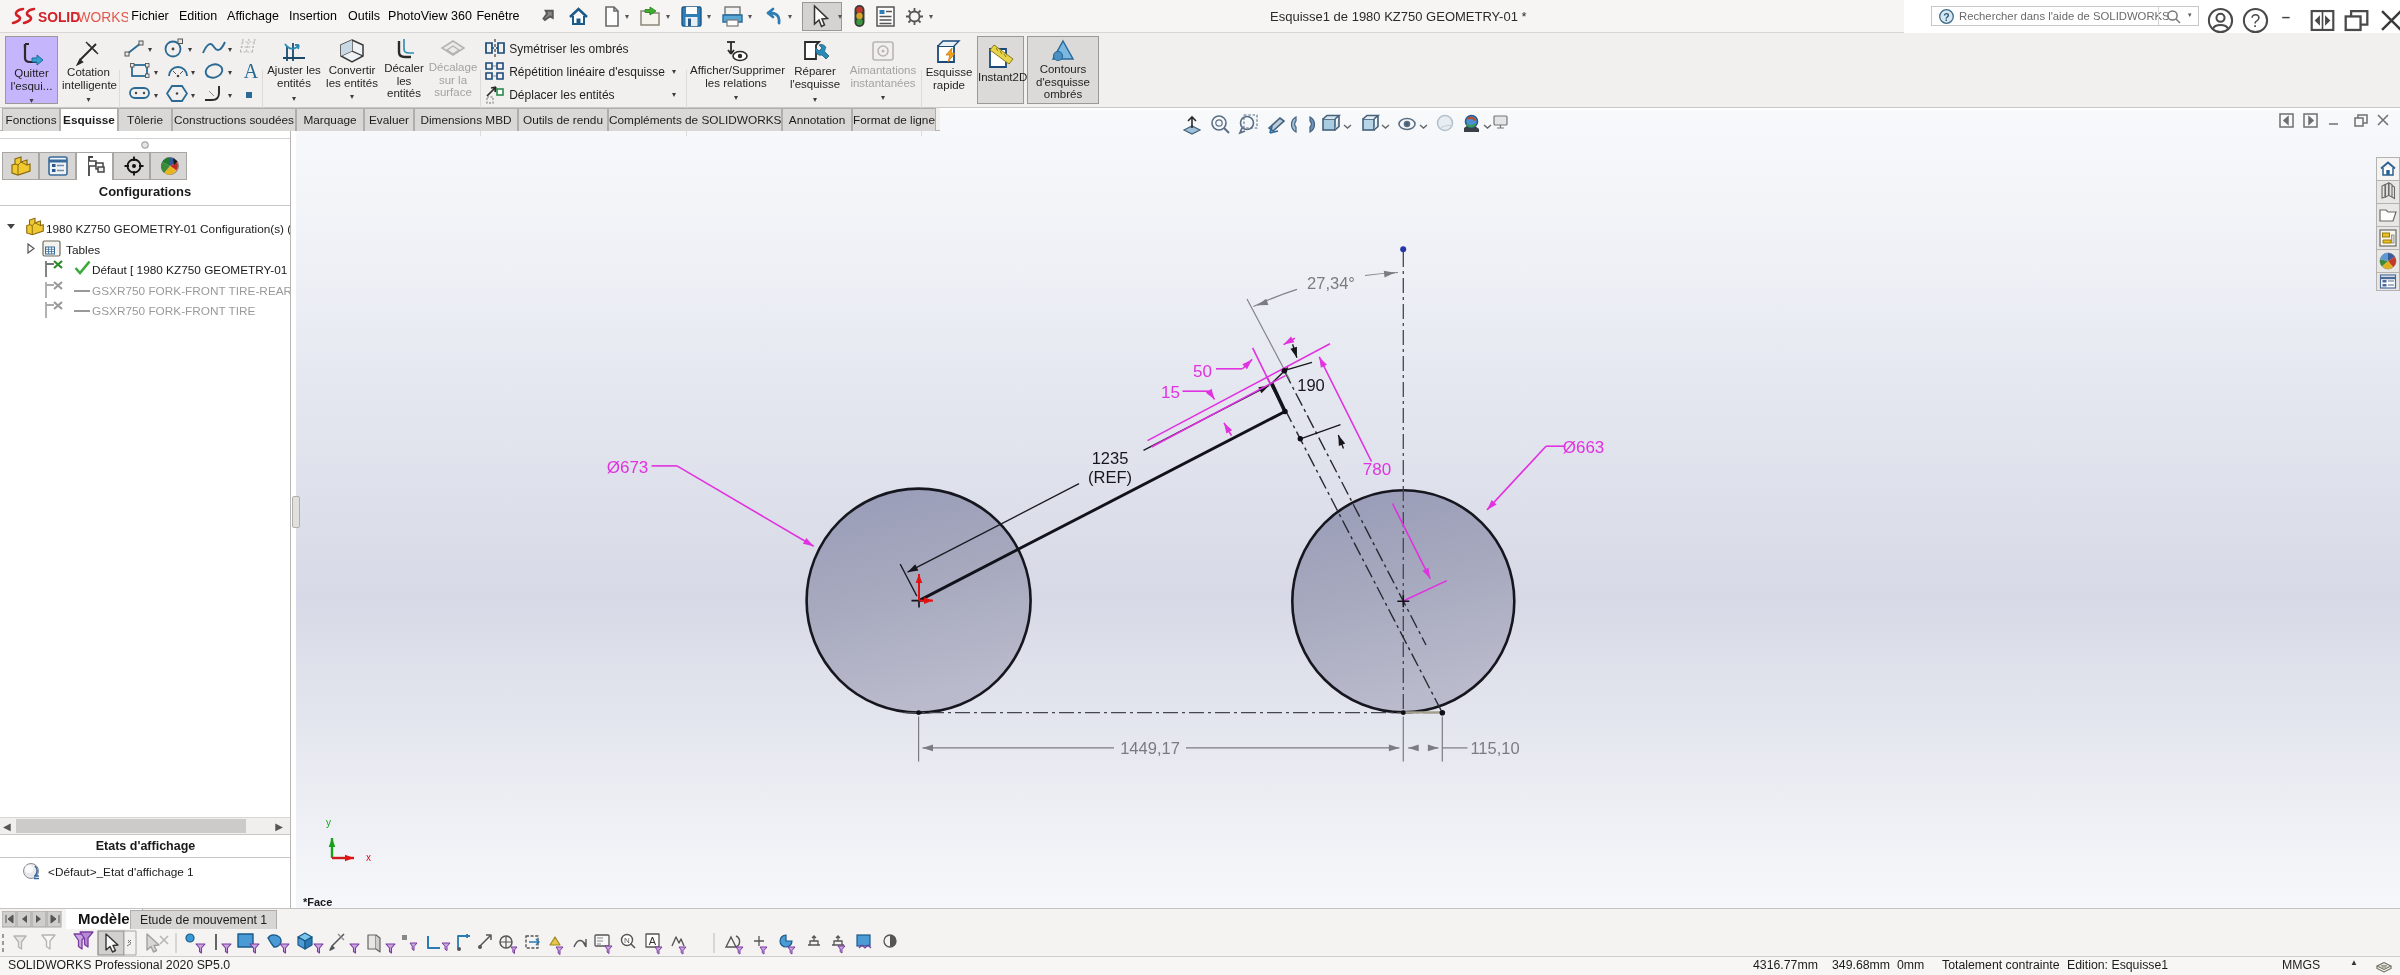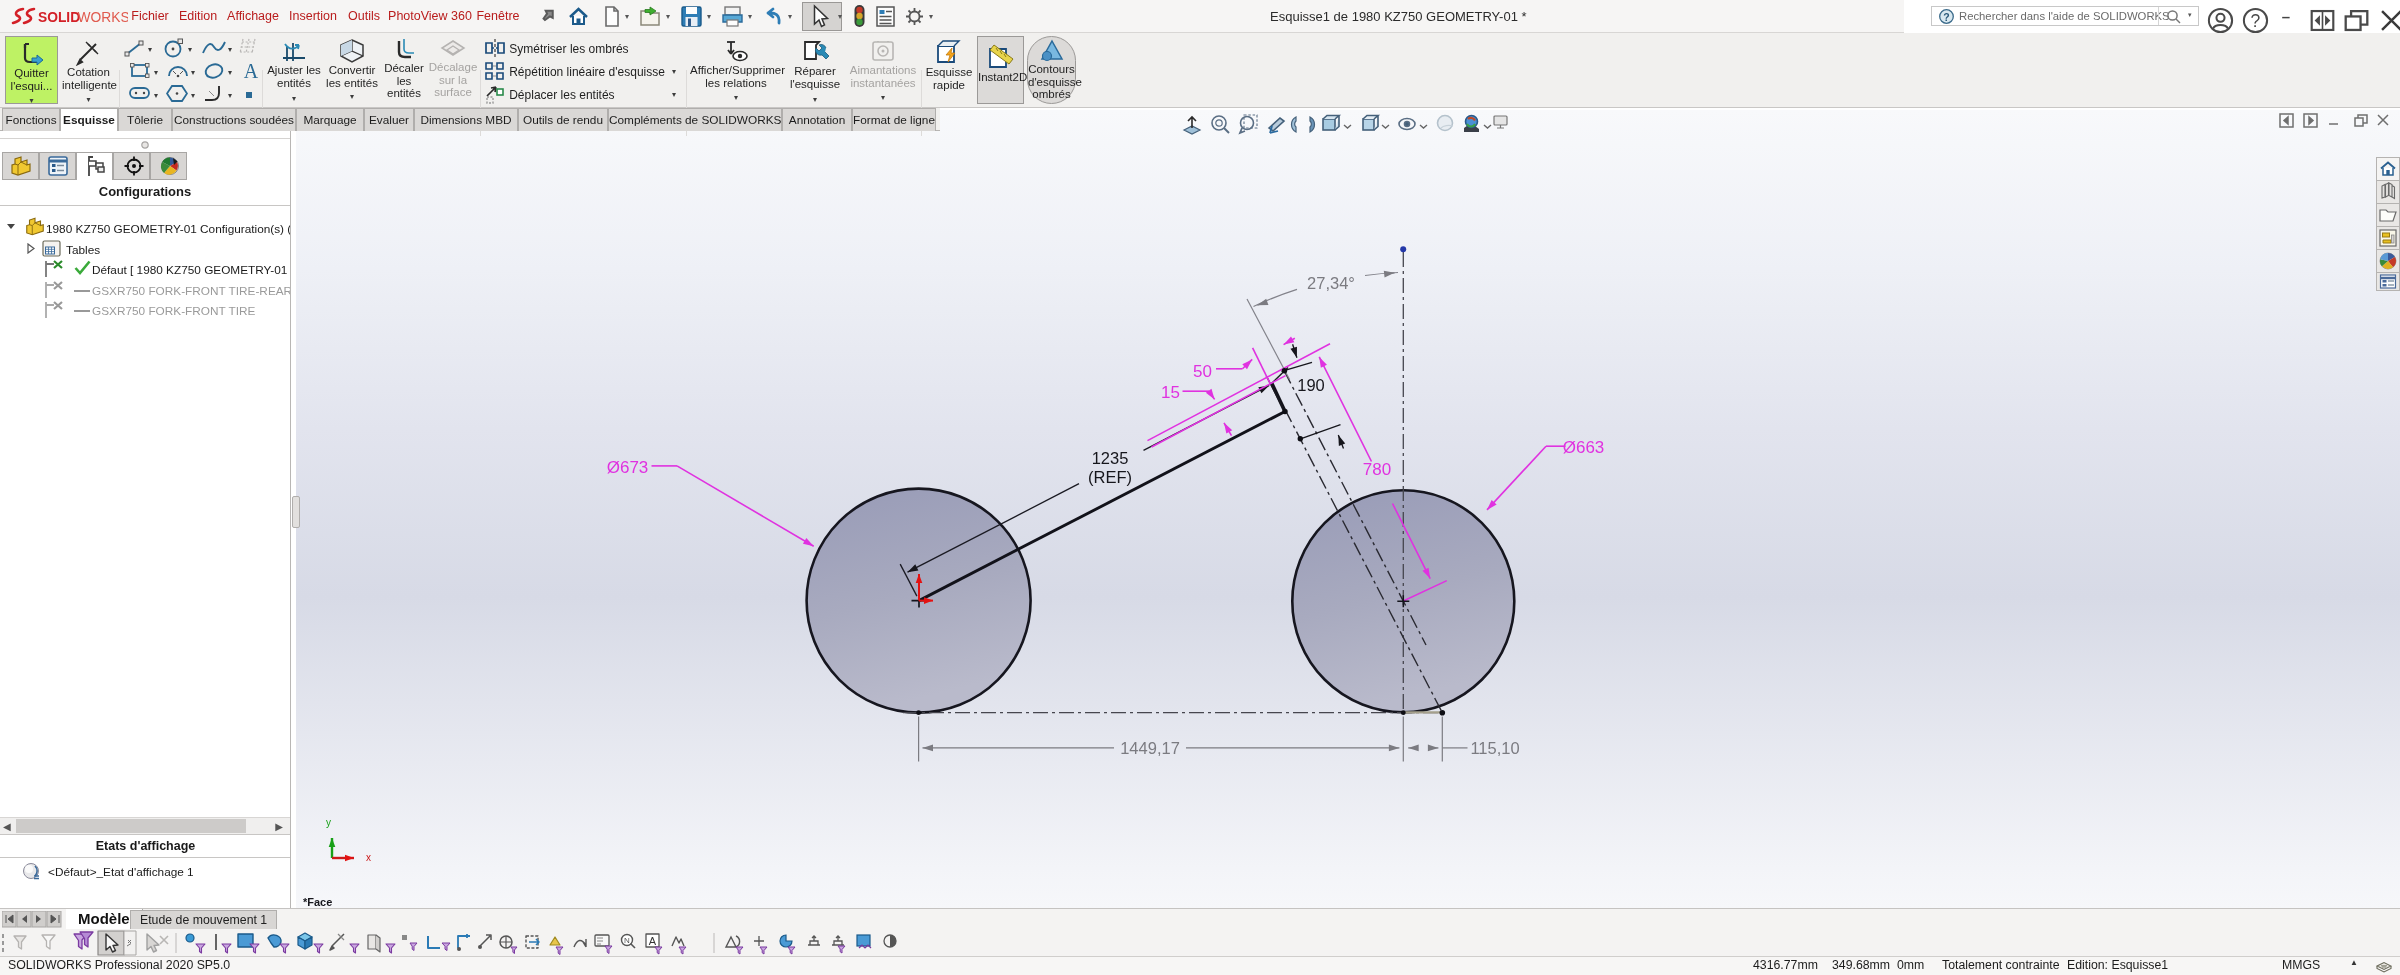--- a/index.html
+++ b/index.html
@@ -1,20 +1,20 @@
 <!DOCTYPE html>
 <html><head><meta charset="utf-8">
 <style>
 * { margin:0; padding:0; box-sizing:border-box; }
 html,body { width:2400px; height:975px; overflow:hidden; font-family:"Liberation Sans", sans-serif; }
 #app { position:relative; width:2400px; height:975px; background:#fff; }
 
 #titlebar { position:absolute; left:0; top:0; width:1904px; height:33px; background:#f6f5f4; border-bottom:1px solid #d8d6d4; }
 #logo { position:absolute; left:10px; top:5px; }
-#menus { position:absolute; left:0; top:0; width:560px; height:33px; font-size:12.5px; color:#b91c1c; }
+#menus { position:absolute; left:0; top:0; width:560px; height:33px; font-size:12.5px; color:#000000; }
 #menus span { position:absolute; top:9px; transform:translateX(-50%); white-space:nowrap; }
 #title-center { position:absolute; left:1270px; top:0; width:340px; height:33px; line-height:33px; font-size:13px; color:#2b2b2b; }
 
 .qticon { position:absolute; top:3px; width:27px; height:27px; }
 
 #searchbox { position:absolute; left:1931px; top:6px; width:268px; height:20px; background:#fff; border:1px solid #c8c8c8; font-size:11.3px; color:#6a6a6a; }
 .wctl { position:absolute; top:0px; height:33px; line-height:33px; color:#444; font-size:15px; text-align:center; }
 
 #ribbon { position:absolute; left:0; top:33px; width:2400px; height:75px; background:#f1f0ee; border-bottom:1px solid #c9c7c5; }
 .rbtn { position:absolute; text-align:center; font-size:11.5px; color:#1f1f1f; line-height:12.5px; }
@@ -380,21 +380,21 @@
       </svg>
     <svg class="qticon" style="left:2343px; top:7px;" width="20" height="20" viewBox="0 0 20 20">
         <rect x="2" y="7" width="11" height="10" fill="none" stroke="#4a4a4a" stroke-width="1.7"></rect>
         <path d="M6 7 v-4 h12 v10 h-5" fill="none" stroke="#4a4a4a" stroke-width="1.7"></path>
       </svg>
     <svg class="qticon" style="left:2378px; top:7px;" width="20" height="20" viewBox="0 0 20 20">
         <path d="M3 3 L17 17 M17 3 L3 17" stroke="#3a3a3a" stroke-width="1.8"></path>
       </svg>
   </div>
   <div id="ribbon">
-    <div class="rbtn" style="left:5px; top:3px; width:53px; height:68px; background:#bef264; border:1px solid #9b9997;">
+    <div class="rbtn" style="left:5px; top:3px; width:53px; height:68px; background:#c4b5fd; border:1px solid #9b9997;">
       <svg class="ic" style="margin-top:4px;" width="30" height="26" viewBox="0 0 30 26">
           <path d="M8 3 L8 17 q0 4 5 4 L20 21" fill="none" stroke="#2a2a2a" stroke-width="2.2"></path>
           <path d="M20 14 l6 5 -6 5 v-3 h-5 v-4 h5 z" fill="#3aa0d0" stroke="#1a6a9a" stroke-width="1"></path>
           <path d="M8 3 l4 0 M8 3 l0 4" stroke="#2a2a2a" stroke-width="2.2"></path>
         </svg>
       <div>Quitter<br>l'esqui...</div>
       <div class="caret" style="margin-top:3px;">▾</div>
     </div>
     <div class="rbtn" style="left:62px; top:3px; width:53px; height:68px;">
       <svg class="ic" style="margin-top:4px;" width="30" height="26" viewBox="0 0 30 26">
@@ -569,21 +569,21 @@
       <div>Esquisse<br>rapide</div>
     </div>
     <div class="rbtn sel" style="left:977px; top:3px; width:47px; height:68px;">
       <svg class="ic" style="margin-top:6px;" width="30" height="28" viewBox="0 0 30 28">
           <path d="M4 6 h16 v18 h-16 z" fill="#fff" stroke="#1a4a7a" stroke-width="1.8"></path>
           <path d="M8 2 L27 16 l-4 5 L4 7 z" fill="#e8d44a" stroke="#8a7a1a" stroke-width="1"></path>
           <path d="M10 5 l2 3 M14 8 l2 3 M18 11 l2 3" stroke="#8a7a1a" stroke-width="1"></path>
         </svg>
       <div style="margin-top:0;">Instant2D</div>
     </div>
-    <div class="rbtn sel" style="left:1027px; top:3px; width:49px; height:68px;border-radius:25px;">
+    <div class="rbtn sel" style="left:1027px; top:3px; width:72px; height:68px;">
       <svg class="ic" style="margin-top:2px;" width="28" height="24" viewBox="0 0 28 24">
           <path d="M14 2 L24 20 L4 20 Z" fill="#7ab8e0" stroke="#2a6a9a" stroke-width="1.5"></path>
           <circle cx="9" cy="17" r="4.5" fill="#4a90c5" stroke="#2a6a9a" stroke-width="1.2"></circle>
         </svg>
       <div>Contours<br>d'esquisse<br>ombrés</div>
     </div>
   </div>
   <div id="tabrow">
     <div class="rtab" style="left:2px; width:58px;">Fonctions</div>
     <div class="rtab active" style="left:60px; width:58px; font-weight:bold;">Esquisse</div>

